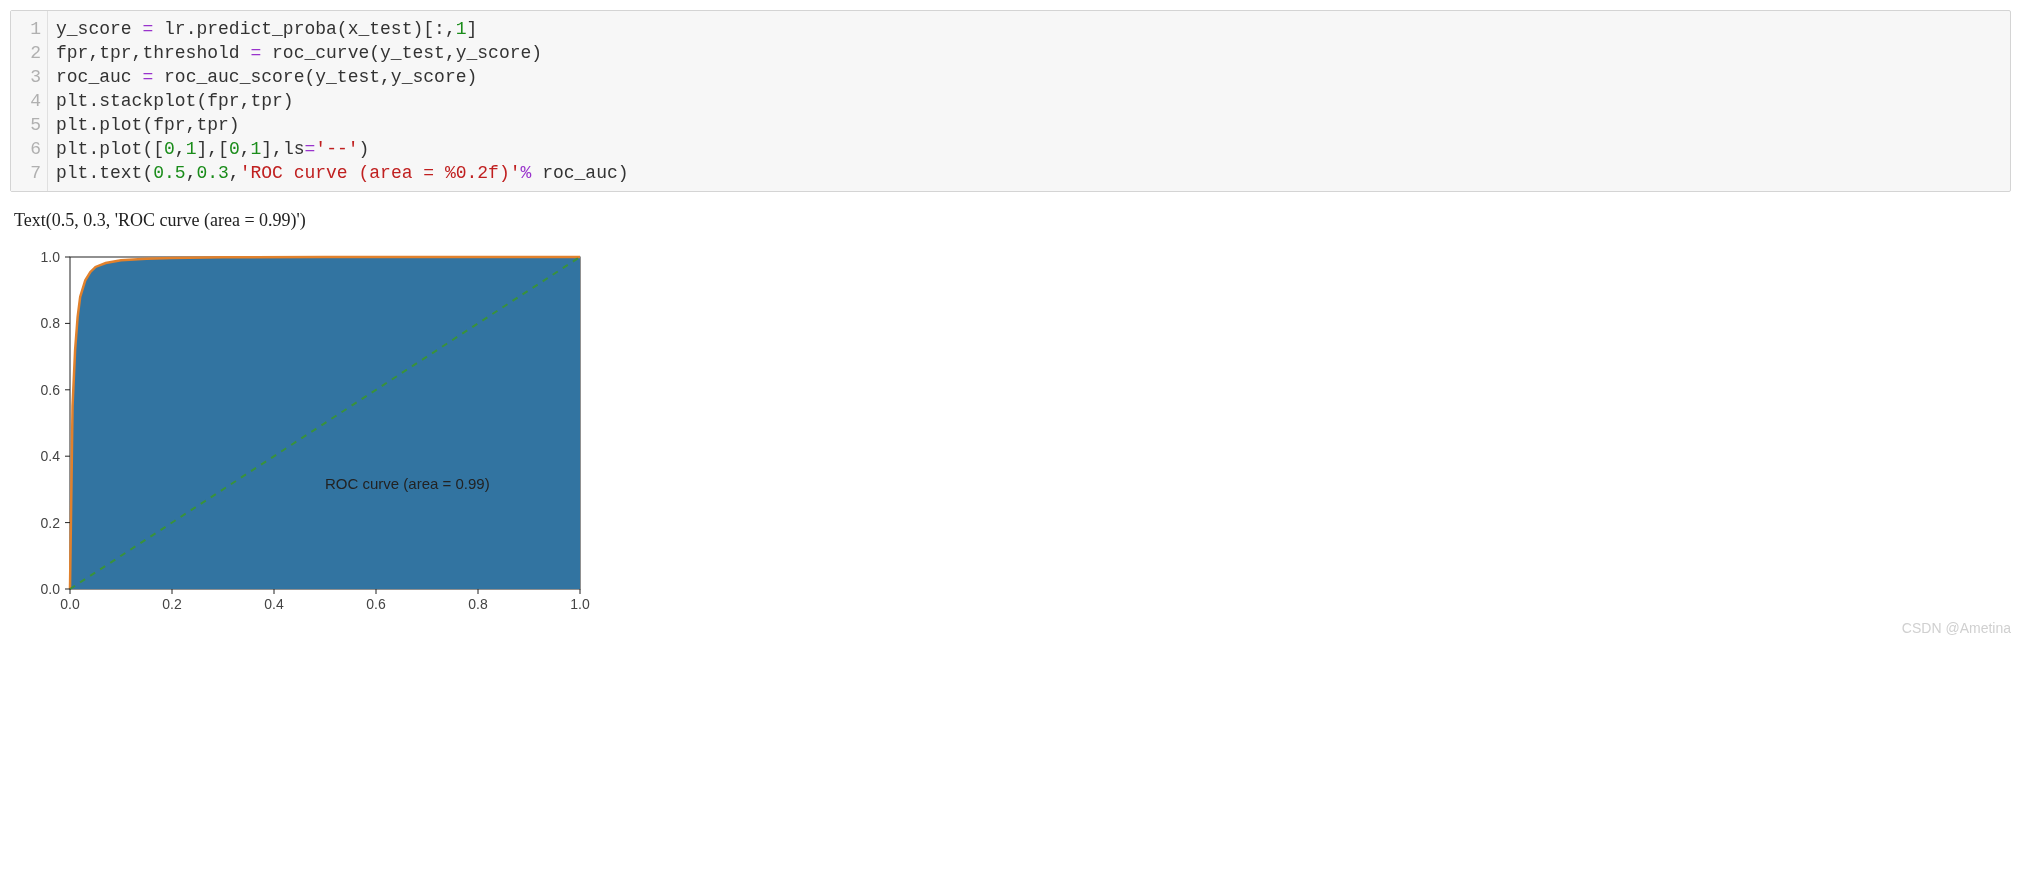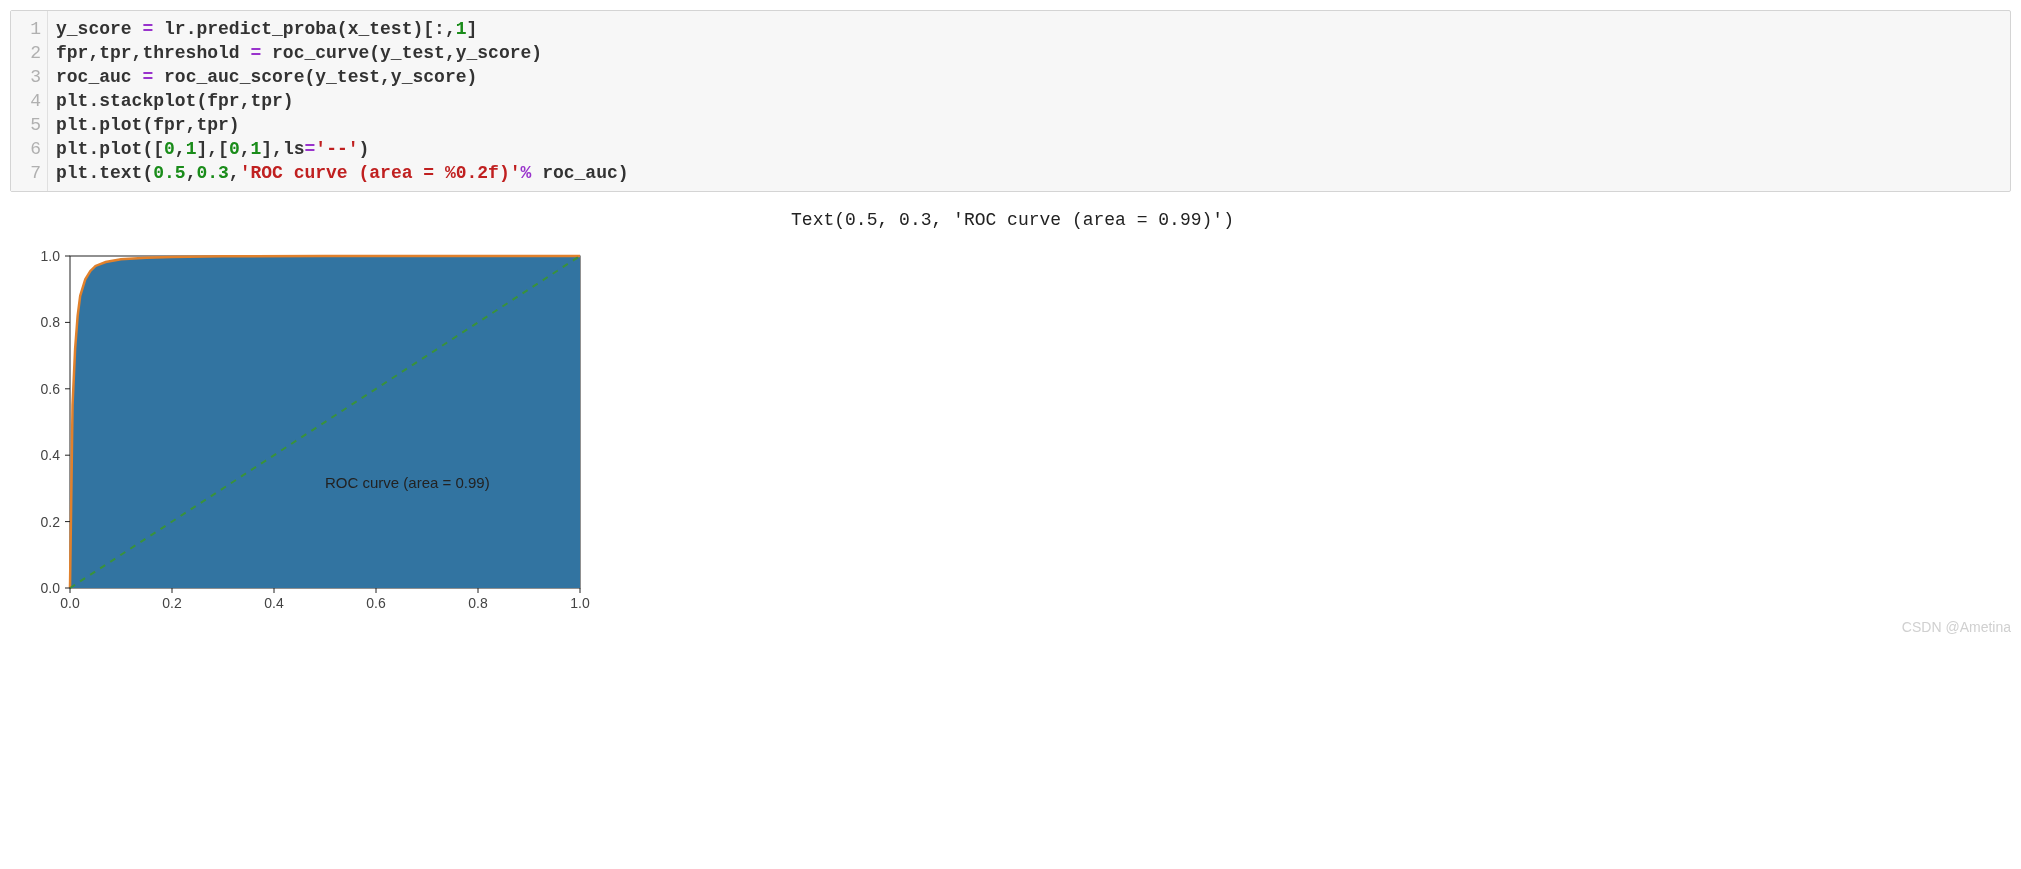--- a/index.html
+++ b/index.html
@@ -25,32 +25,30 @@
     user-select: none;
     line-height: 24px;
     min-width: 24px;
   }
   .code-area {
     padding: 6px 8px;
     line-height: 24px;
     white-space: pre;
     flex: 1;
     color: #333;
-    font-weight: bold;
   }
   .tok-op { color: #9933cc; }
   .tok-num { color: #1a8c1a; }
   .tok-str { color: #c02020; }
   .output-text {
     margin-top: 18px;
     margin-left: 4px;
     white-space: pre;
-    font-family: Liberation Mono, monospace;
+    font-family: Liberation Serif, serif;
     color: #222;
-    text-align: center;
   }
   .chart-wrap {
     margin-top: 12px;
     margin-left: 4px;
   }
   .watermark {
     position: relative;
     float: right;
     margin-top: -8px;
     font-size: 14px;

